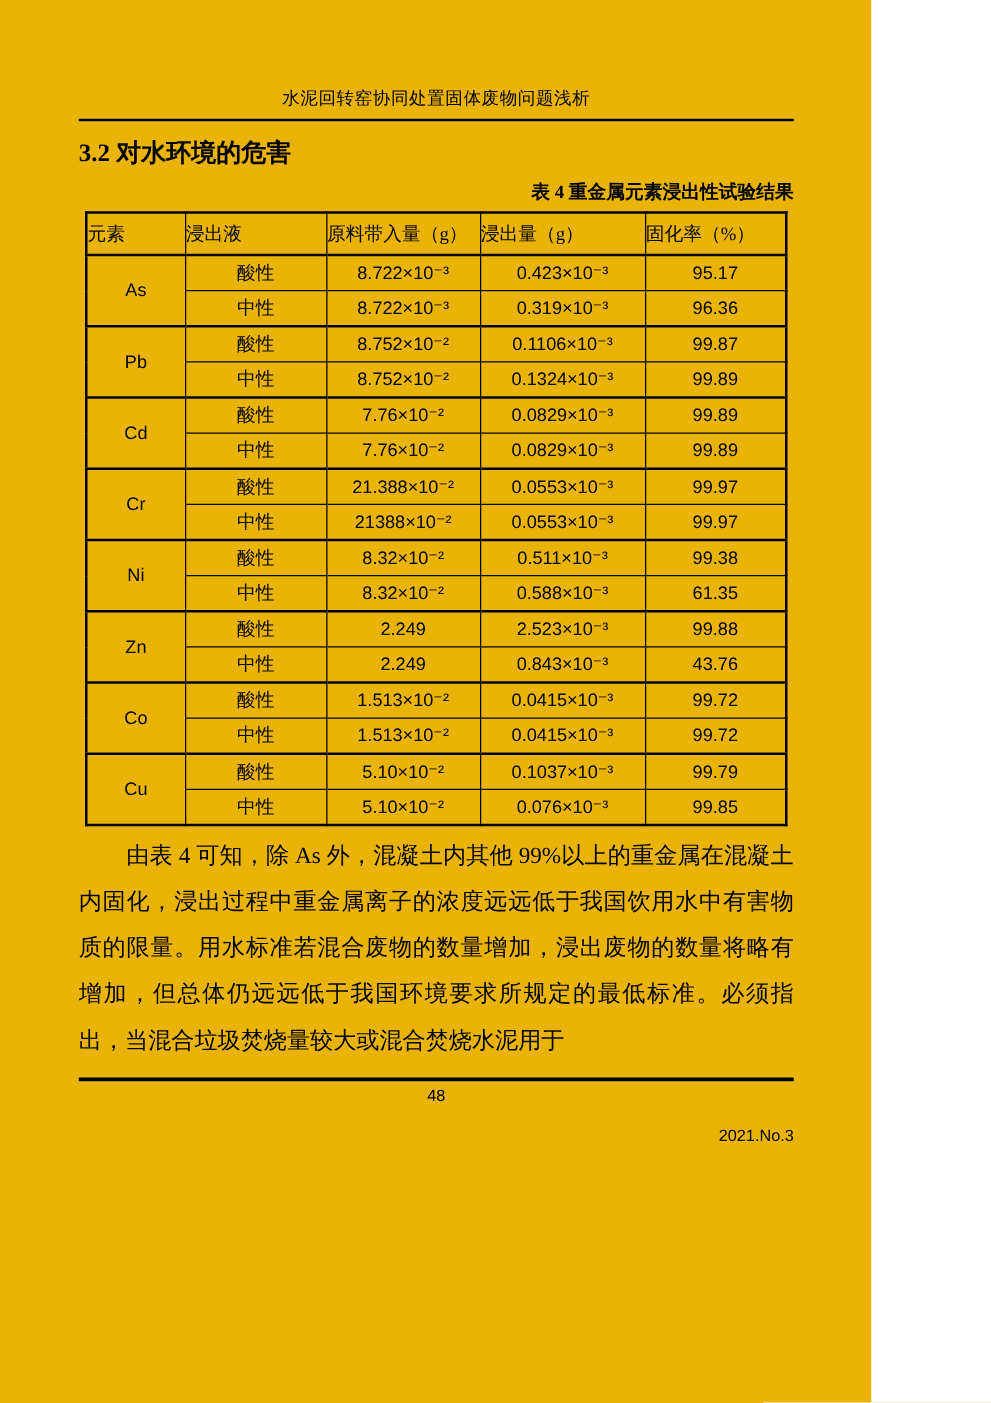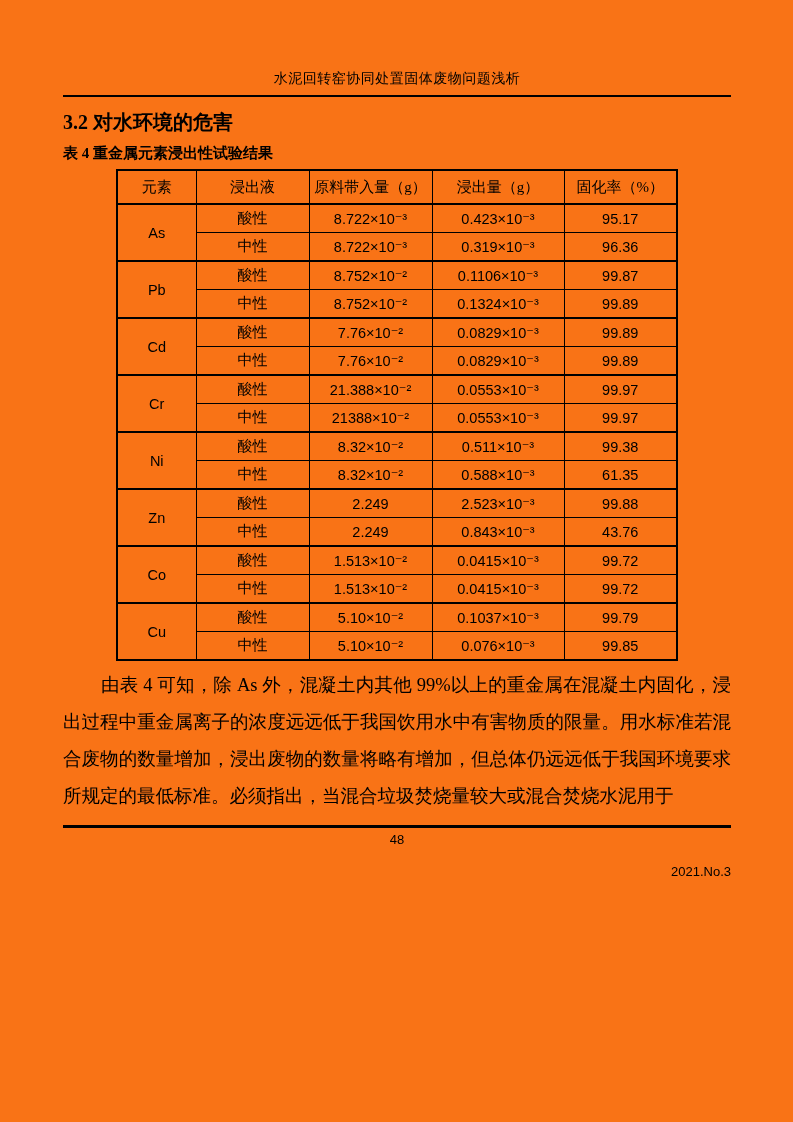--- a/index.html
+++ b/index.html
@@ -1,45 +1,45 @@
 <!DOCTYPE html>
 <html><head>
 <meta charset="utf-8">
 <style>
   html, body { margin: 0; padding: 0; background: #ffffff; }
   .page {
-    width: 793px; height: 1122px; box-sizing: border-box;
+    width: 697px; height: 1122px; box-sizing: border-box;
     padding: 70px 62px 0 63px;
-    background: #f97316; color: #000;
+    background: #eab308; color: #000;
     font-family: "Liberation Serif", "DejaVu Serif", serif;
     position: relative; overflow: hidden;
   }
   .running-title {
     text-align: center; font-size: 14px; letter-spacing: 0.5px;
     padding-bottom: 7px; border-bottom: 2px solid #000;
   }
   .section-heading {
     font-size: 20px; font-weight: bold; margin: 12px 0 0 0;
   }
   .body-para {
     font-size: 18.5px; line-height: 37px; text-align: justify;
     text-indent: 38px; margin: 6px 0 0 0;
   }
   .table-caption {
-    text-align: left; font-weight: bold; font-size: 15px; margin-top: 8px;
+    text-align: right; font-weight: bold; font-size: 15px; margin-top: 8px;
   }
   table.results {
     border-collapse: collapse; table-layout: fixed;
     width: 560px; margin: 6px auto 0 auto;
     border: 2px solid #000;
   }
   table.results th {
     font-weight: normal; font-size: 15px; height: 32px;
     border: 1px solid #000; border-bottom: 2px solid #000;
-    text-align: center; padding: 0; margin-top: 20px;
+    text-align: left; padding: 0; margin-top: 20px;
   }
   table.results td {
     border: 1px solid #000; text-align: center;
     height: 27px; padding: 0;
   }
   tr.group-start td { border-top: 2px solid #000; }
   td.cell-element, td.cell-num {
     font-family: "Liberation Sans", "DejaVu Sans", sans-serif;
     font-size: 14.5px;
   }

